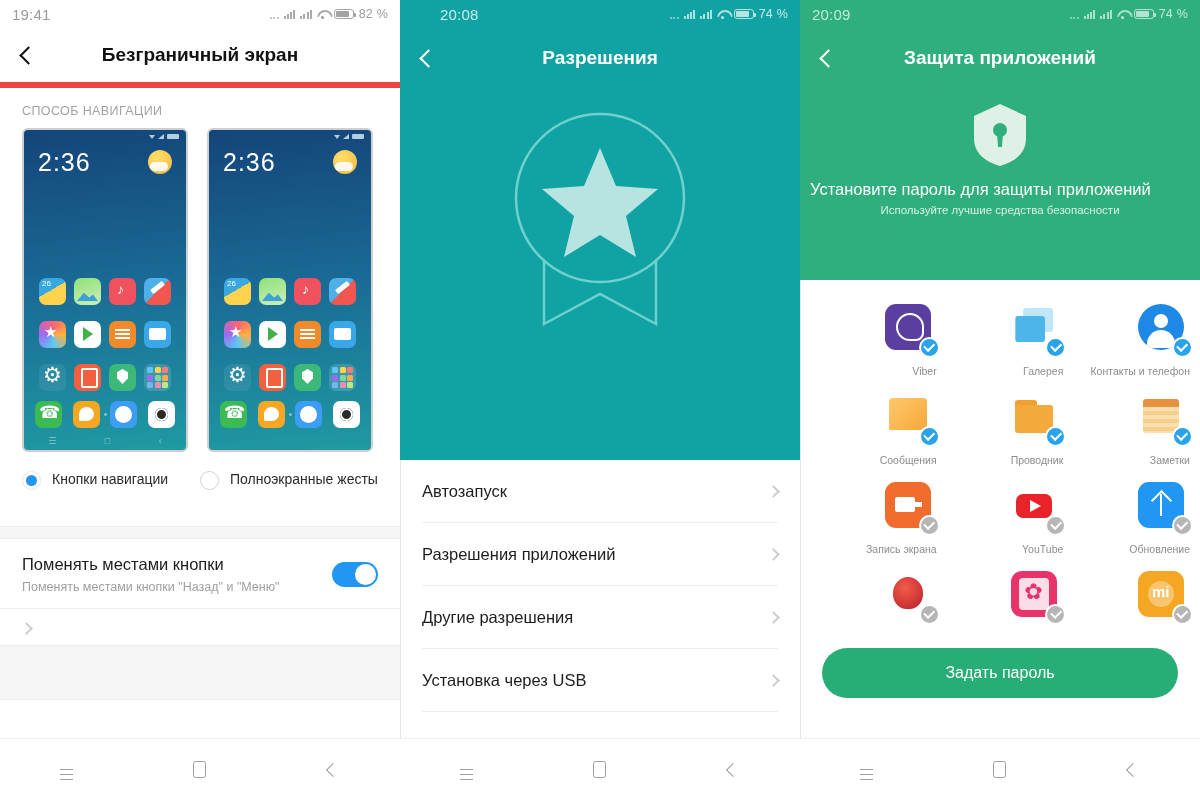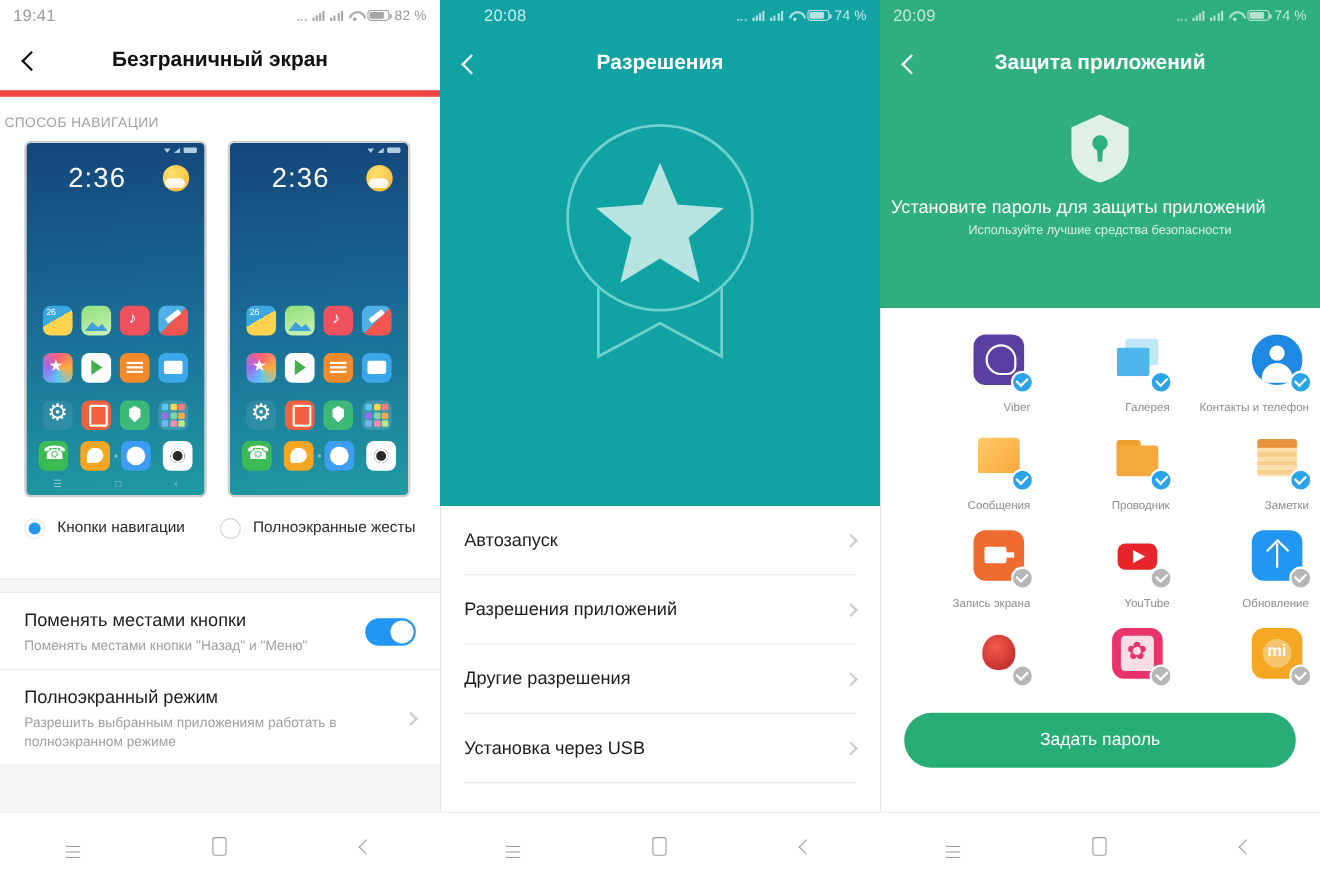--- a/index.html
+++ b/index.html
@@ -52,34 +52,34 @@
     font-size:19px; font-weight:bold; pointer-events:none;
   }
 
   
   .p1 { background:#ffffff; color:#111; }
   .p1 .statusbar { color:#9b9b9b; background:#fff; }
   .p1 .appbar { background:#fff; color:#111; border-bottom:6px solid #ef4444; }
   .p1 .appbar-title { color:#111; }
   .section-label {
     font-size:12.5px; color:#a2a2a2; letter-spacing:.4px;
-    padding:16px 22px 10px 4px;
+    padding:16px 22px 10px 22px;
   }
   .previews { display:flex; gap:19px; padding:0 22px; }
   .phone {
     width:166px; height:324px; border-radius:6px; overflow:hidden;
     border:2px solid #cfcfcf; background:#0d4c7a; position:relative;
     background:linear-gradient(175deg,#14457a 0%,#1a6a96 48%,#1f9aa2 100%);
   }
   .ph-status{position:absolute;top:4px;right:7px;display:flex;gap:3px;align-items:flex-end;opacity:.85;}
   .ph-status i{display:block;background:#cfe6f2;}
   .ph-w{width:6px;height:5px;clip-path:polygon(50% 100%,0 18%,100% 18%);}
   .ph-b{width:6px;height:5px;clip-path:polygon(100% 0,100% 100%,0 100%);}
   .ph-bt{width:12px;height:5px;border-radius:1px;}
-  .ph-clock{position:absolute;left:14px;top:18px;color:#fff;font-size:25px;font-weight:300;letter-spacing:1px;margin-left:24px;}
+  .ph-clock{position:absolute;left:14px;top:18px;color:#fff;font-size:25px;font-weight:300;letter-spacing:1px;}
   .ph-weather{position:absolute;right:14px;top:20px;width:24px;height:24px;border-radius:50%;
     background:radial-gradient(circle at 35% 32%,#ffe06a,#f5b73c);}
   .ph-weather::after{content:"";position:absolute;left:2px;bottom:3px;width:18px;height:9px;border-radius:9px;background:#fdfdfd;opacity:.92;}
   .ph-grid{position:absolute;left:0;right:0;top:148px;padding:0 11px;display:grid;grid-template-columns:repeat(4,1fr);row-gap:16px;justify-items:center;}
   .ic{width:27px;height:27px;border-radius:7px;position:relative;overflow:hidden;}
   .ic-weather{background:linear-gradient(150deg,#39a7e0 45%,#ffd34d 45%);}
   .ic-weather::after{content:"26";position:absolute;left:3px;top:1px;color:#fff;font-size:8px;}
   .ic-gallery{background:linear-gradient(160deg,#8fe07a,#cdf0b4);}
   .ic-gallery::after{content:"";position:absolute;left:3px;bottom:4px;width:21px;height:11px;background:#3ea0d8;clip-path:polygon(0 100%,32% 25%,58% 68%,76% 42%,100% 100%);}
   .ic-music{background:#f0515e;}
@@ -392,24 +392,20 @@
 
   <div class="row">
     <div class="row-main">
       <div class="row-title">Поменять местами кнопки</div>
       <div class="row-sub">Поменять местами кнопки "Назад" и "Меню"</div>
     </div>
     <span class="toggle"></span>
   </div>
 
   <div class="row">
-    <div class="row-main">
-      <div class="row-title">Полноэкранный режим</div>
-      <div class="row-sub">Разрешить выбранным приложениям работать в полноэкранном режиме</div>
-    </div>
     <span class="arrow"></span>
   </div>
 
   <div class="p1-tail"></div>
 
   <div class="sysnav">
     <div class="nv nv-menu">
         <i></i>
       </div>
     <div class="nv nv-home">

